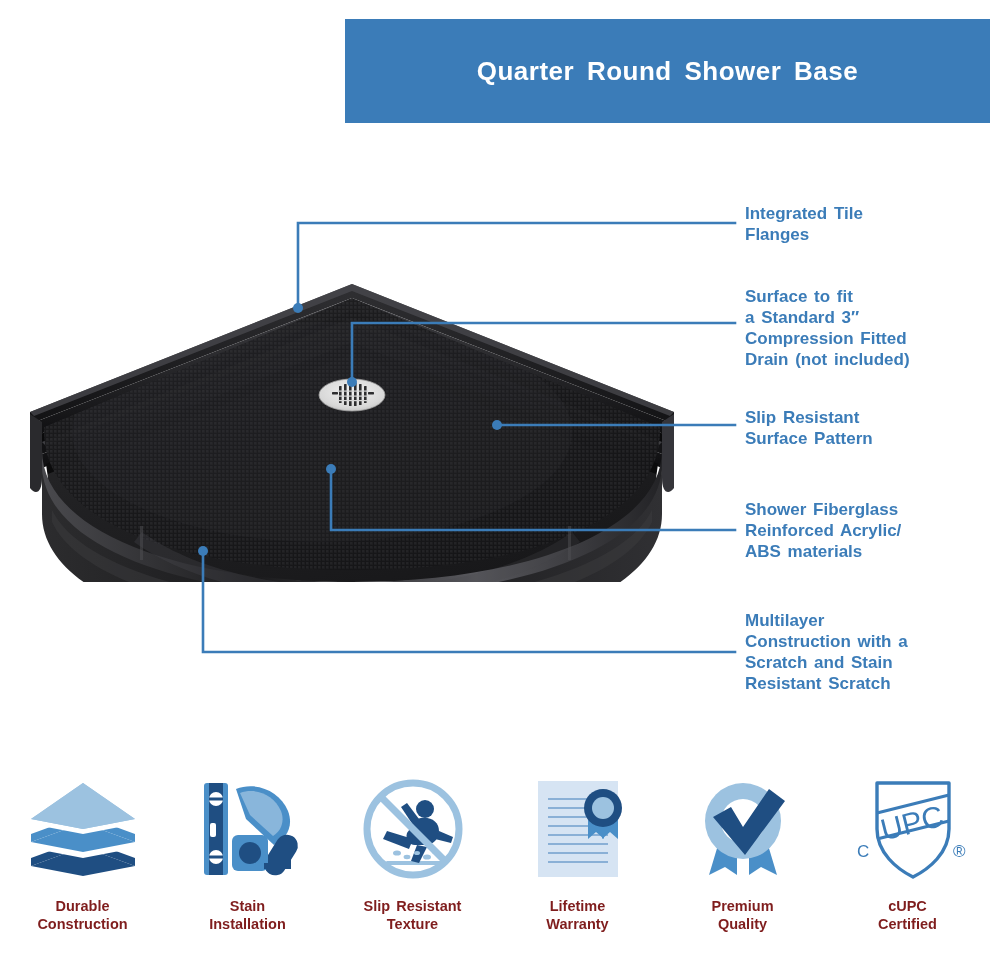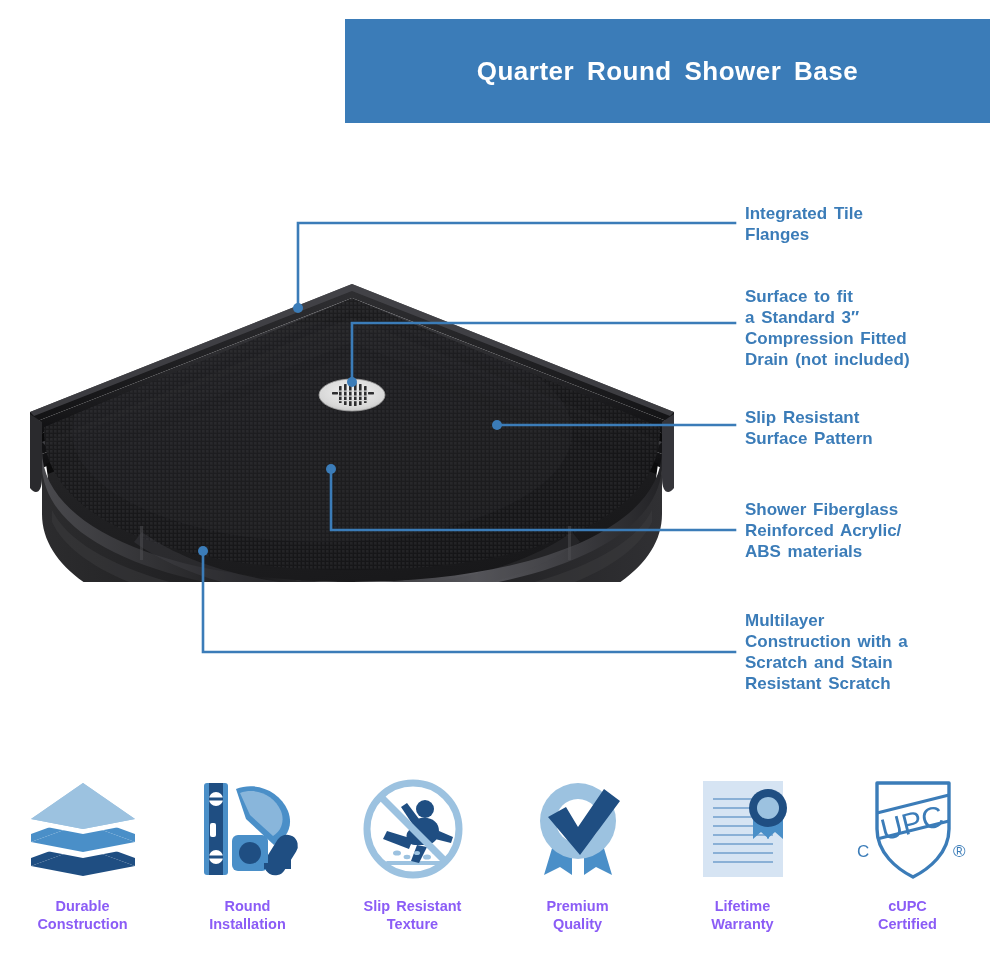--- a/index.html
+++ b/index.html
@@ -41,21 +41,21 @@
   .features{
     position:absolute;left:0;top:775px;width:990px;height:185px;
     display:flex;
   }
   .feature{
     flex:1 1 0;display:flex;flex-direction:column;
     align-items:center;justify-content:flex-start;
   }
   .feature .ficon{height:108px;display:flex;align-items:center;justify-content:center;}
   .feature .flabel{
-    margin-top:14px;text-align:center;color:#8b5cf6;
+    margin-top:14px;text-align:center;color:#7f1d1d;
     font-size:14.5px;font-weight:bold;line-height:18px;word-spacing:2px;
   }
   .flabel span{display:block;white-space:nowrap;}
 </style>
 </head>
 <body>
 
 <div class="stage">
 
   <div class="header-bar">
@@ -284,21 +284,21 @@
 
           <rect x="80" y="56" width="22" height="44" rx="11" transform="rotate(32 91 78)" fill="#1f4e82"></rect>
 
           <rect x="42" y="58" width="36" height="36" rx="6" fill="#4a8fc8"></rect>
           <circle cx="60" cy="76" r="11" fill="#1f4e82"></circle>
           <rect x="74" y="86" width="26" height="6" fill="#1f4e82"></rect>
           <rect x="96" y="80" width="5" height="12" fill="#1f4e82"></rect>
         </svg>
       </div>
       <div class="flabel">
-        <span>Round</span>
+        <span>Stain</span>
         <span>Installation</span>
       </div>
     </div>
 
     <div class="feature">
       <div class="ficon">
         <svg width="112" height="104" viewBox="0 0 112 104" xmlns="http://www.w3.org/2000/svg">
 
           <path d="M30,84 L86,84 L86,88 L24,88 Z" fill="#9cc2e0"></path>
 
@@ -318,39 +318,20 @@
             <ellipse cx="78" cy="75" rx="3" ry="2"></ellipse>
           </g>
 
           <circle cx="56" cy="52" r="46" fill="none" stroke="#9cc2e0" stroke-width="7"></circle>
           <line x1="23" y1="19" x2="89" y2="85" stroke="#9cc2e0" stroke-width="7"></line>
         </svg>
       </div>
       <div class="flabel">
         <span>Slip Resistant</span>
         <span>Texture</span>
-      </div>
-    </div>
-
-    <div class="feature">
-      <div class="ficon">
-        <svg width="104" height="104" viewBox="0 0 104 104" xmlns="http://www.w3.org/2000/svg">
-
-          <path d="M30,58 L18,98 L34,90 L46,98 L46,58 Z" fill="#4a8fc8"></path>
-          <path d="M74,58 L86,98 L70,90 L58,98 L58,58 Z" fill="#4a8fc8"></path>
-
-          <circle cx="52" cy="44" r="38" fill="#9cc2e0"></circle>
-          <circle cx="52" cy="44" r="22" fill="#ffffff"></circle>
-
-          <path d="M22,40 L40,30 L52,50 L78,12 L94,24 L54,78 Z" fill="#1f4e82"></path>
-        </svg>
-      </div>
-      <div class="flabel">
-        <span>Premium</span>
-        <span>Quality</span>
       </div>
     </div>
 
     <div class="feature">
       <div class="ficon">
         <svg width="104" height="104" viewBox="0 0 104 104" xmlns="http://www.w3.org/2000/svg">
           <rect x="12" y="4" width="80" height="96" fill="#d6e4f3"></rect>
           <g stroke="#8ab0d6" stroke-width="2">
             <line x1="22" y1="22" x2="64" y2="22"></line>
             <line x1="22" y1="31" x2="64" y2="31"></line>
@@ -370,20 +351,39 @@
         </svg>
       </div>
       <div class="flabel">
         <span>Lifetime</span>
         <span>Warranty</span>
       </div>
     </div>
 
     <div class="feature">
       <div class="ficon">
+        <svg width="104" height="104" viewBox="0 0 104 104" xmlns="http://www.w3.org/2000/svg">
+
+          <path d="M30,58 L18,98 L34,90 L46,98 L46,58 Z" fill="#4a8fc8"></path>
+          <path d="M74,58 L86,98 L70,90 L58,98 L58,58 Z" fill="#4a8fc8"></path>
+
+          <circle cx="52" cy="44" r="38" fill="#9cc2e0"></circle>
+          <circle cx="52" cy="44" r="22" fill="#ffffff"></circle>
+
+          <path d="M22,40 L40,30 L52,50 L78,12 L94,24 L54,78 Z" fill="#1f4e82"></path>
+        </svg>
+      </div>
+      <div class="flabel">
+        <span>Premium</span>
+        <span>Quality</span>
+      </div>
+    </div>
+
+    <div class="feature">
+      <div class="ficon">
         <svg width="126" height="104" viewBox="0 0 126 104" xmlns="http://www.w3.org/2000/svg">
           <path d="M32,6 L104,6 L104,52 C104,76 84,92 68,100 C52,92 32,76 32,52 Z" fill="#ffffff" stroke="#3b7cb8" stroke-width="3.4" stroke-linejoin="round"></path>
           <line x1="32" y1="36" x2="104" y2="18" stroke="#3b7cb8" stroke-width="3"></line>
           <line x1="32" y1="62" x2="104" y2="44" stroke="#3b7cb8" stroke-width="3"></line>
           <text x="68" y="56" text-anchor="middle" fill="#3b7cb8" font-family="'Liberation Sans', sans-serif" font-size="30" transform="rotate(-14 68 50)">UPC</text>
           <text x="12" y="80" fill="#3b7cb8" font-family="'Liberation Sans', sans-serif" font-size="17">C</text>
           <text x="108" y="80" fill="#3b7cb8" font-family="'Liberation Sans', sans-serif" font-size="17">®</text>
         </svg>
       </div>
       <div class="flabel">

